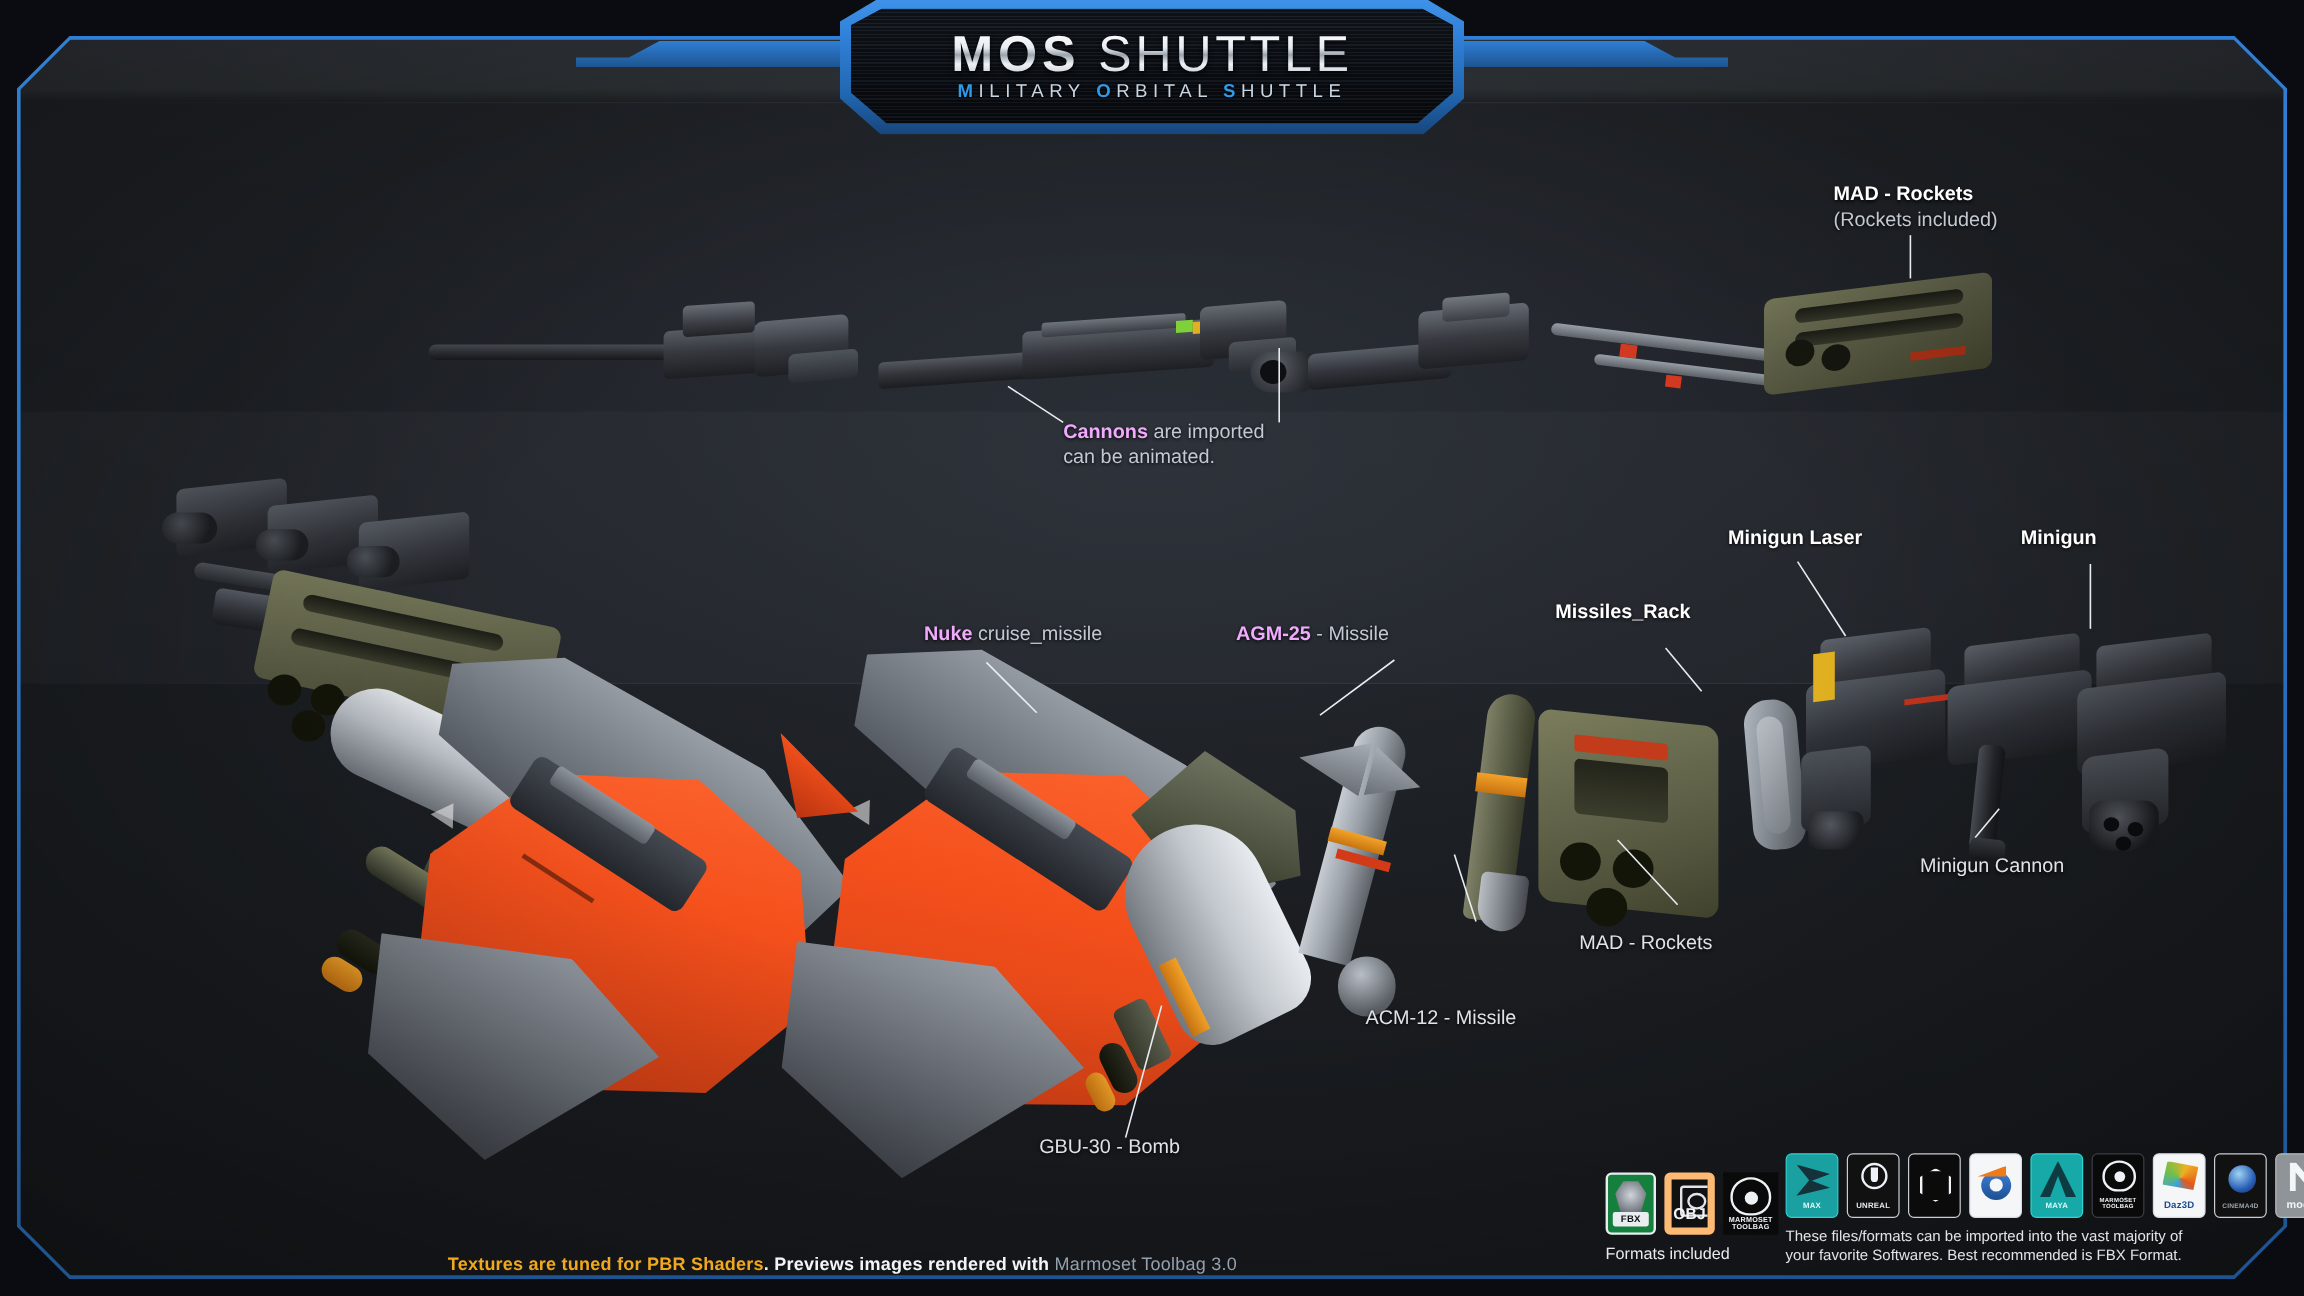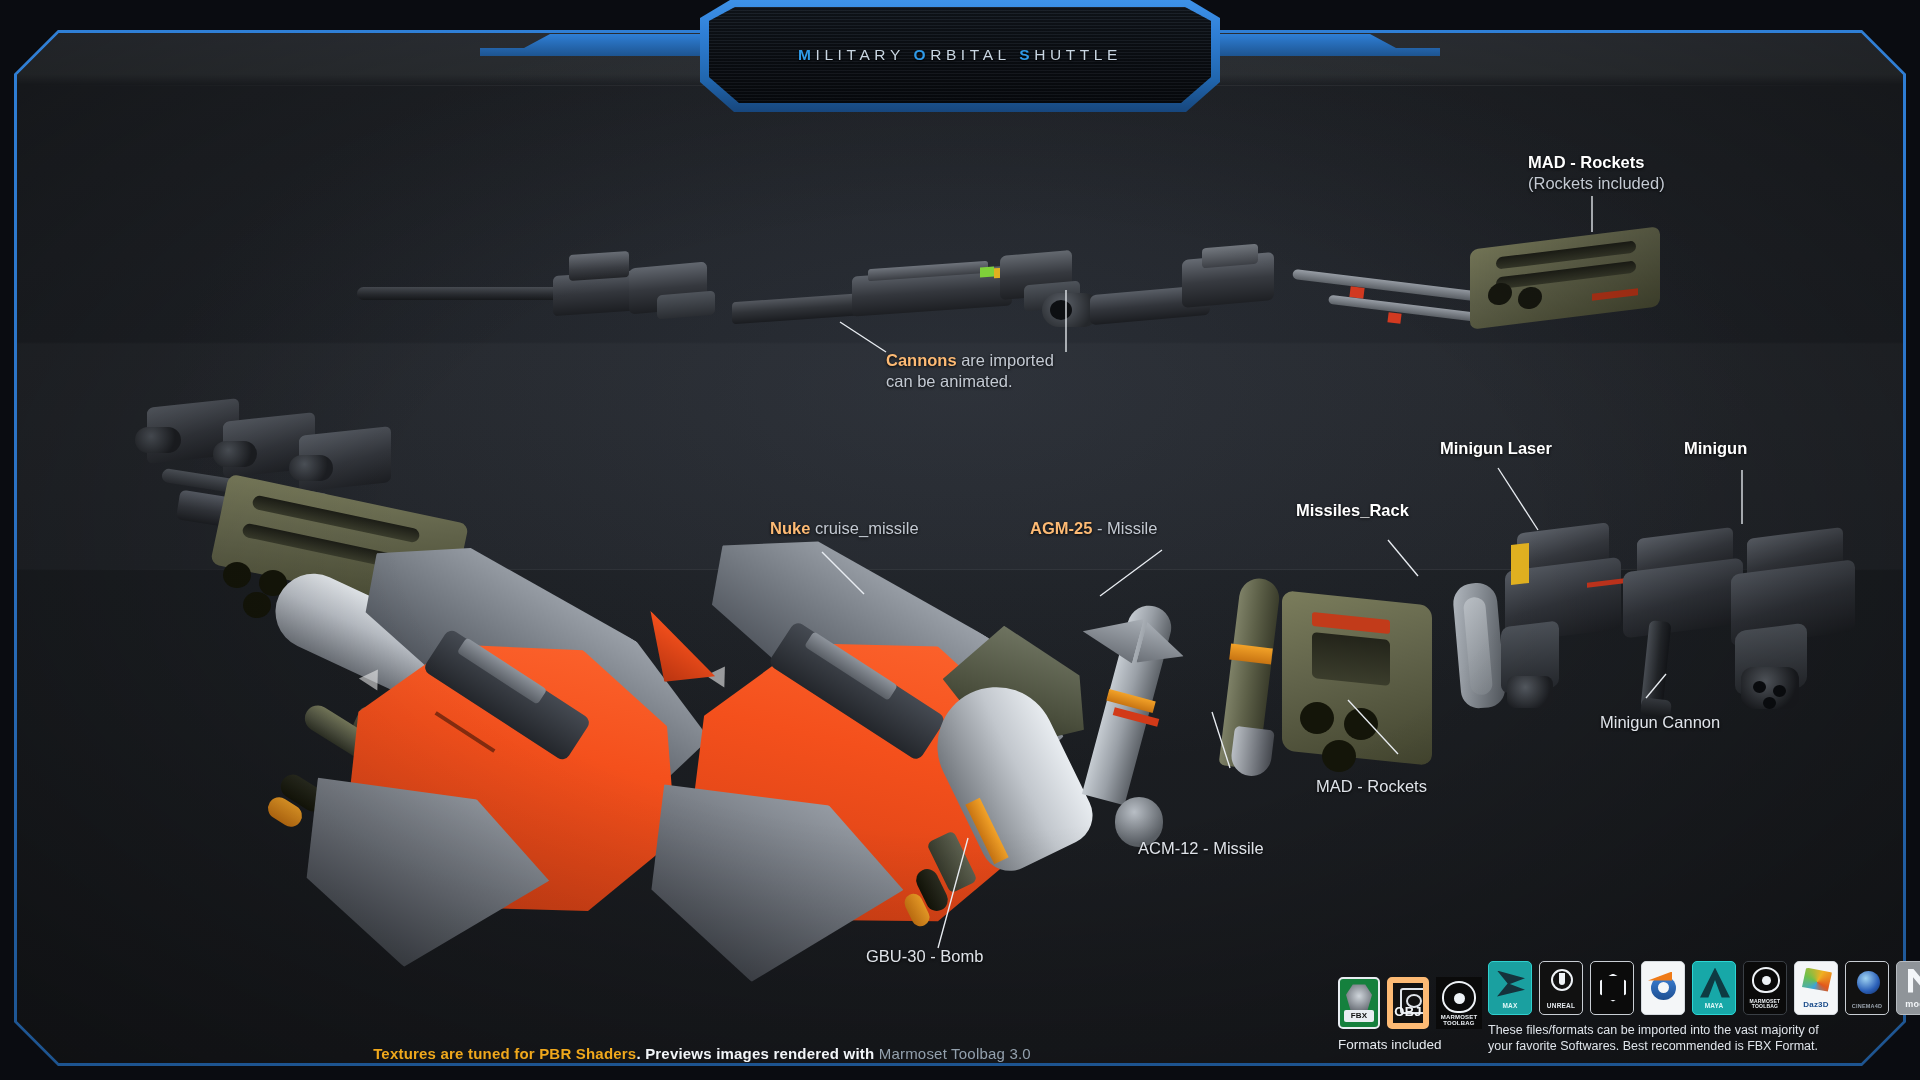--- a/index.html
+++ b/index.html
@@ -97,21 +97,21 @@
     position:absolute; left:50%; top:143px; transform:translateX(-50%);
     background:linear-gradient(180deg,#f6391d 0%,#ef2a11 45%,#d8240c 100%);
     color:#fff; font-size:16.5px; font-weight:bold; letter-spacing:.6px;
     padding:9px 26px 10px; border-radius:5px; z-index:8; white-space:nowrap;
     box-shadow:0 2px 6px rgba(0,0,0,.55);
   }
 
   
   .callout{ position:absolute; z-index:9; color:#dfe3e9; font-size:16.5px;
     line-height:1.28; white-space:nowrap; text-shadow:0 1px 3px rgba(0,0,0,.95); }
-  .callout b{ color:#fdba74; font-weight:bold; }
+  .callout b{ color:#f0abfc; font-weight:bold; }
   .callout .dim{ color:#c3c9d2; font-weight:400; }
   .leader{ position:absolute; z-index:9; pointer-events:none; }
   .leader line{ stroke:#e8ecf1; stroke-width:1.35; }
 
   
   .art{ position:absolute; z-index:4; }
 
   
   .footer-text{
     position:absolute; left:0; right:0; bottom:14px; text-align:center; z-index:9;
@@ -408,20 +408,21 @@
     <div class="vign"></div>
   </div>
 
   <div class="frame-border"></div>
 
   <div class="header-wrap">
     <div class="hdr-wing l"></div>
     <div class="hdr-wing r"></div>
     <div class="header-plate">
       <div class="header-inner">
+        <div class="title-main"><span>MOS</span><span class="thin">&nbsp;</span><span class="thin">SHUTTLE</span></div>
         <div class="title-sub"><span>M</span><span class="dim">ILITARY </span><span>O</span><span class="dim">RBITAL </span><span>S</span><span class="dim">HUTTLE</span></div>
       </div>
     </div>
   </div>
 
 
   <svg class="leader" style="left:0;top:0;width:1920px;height:1080px;">
     <line x1="1592" y1="196" x2="1592" y2="232"></line>
     <line x1="840" y1="322" x2="886" y2="352"></line>
     <line x1="1066" y1="290" x2="1066" y2="352"></line>

